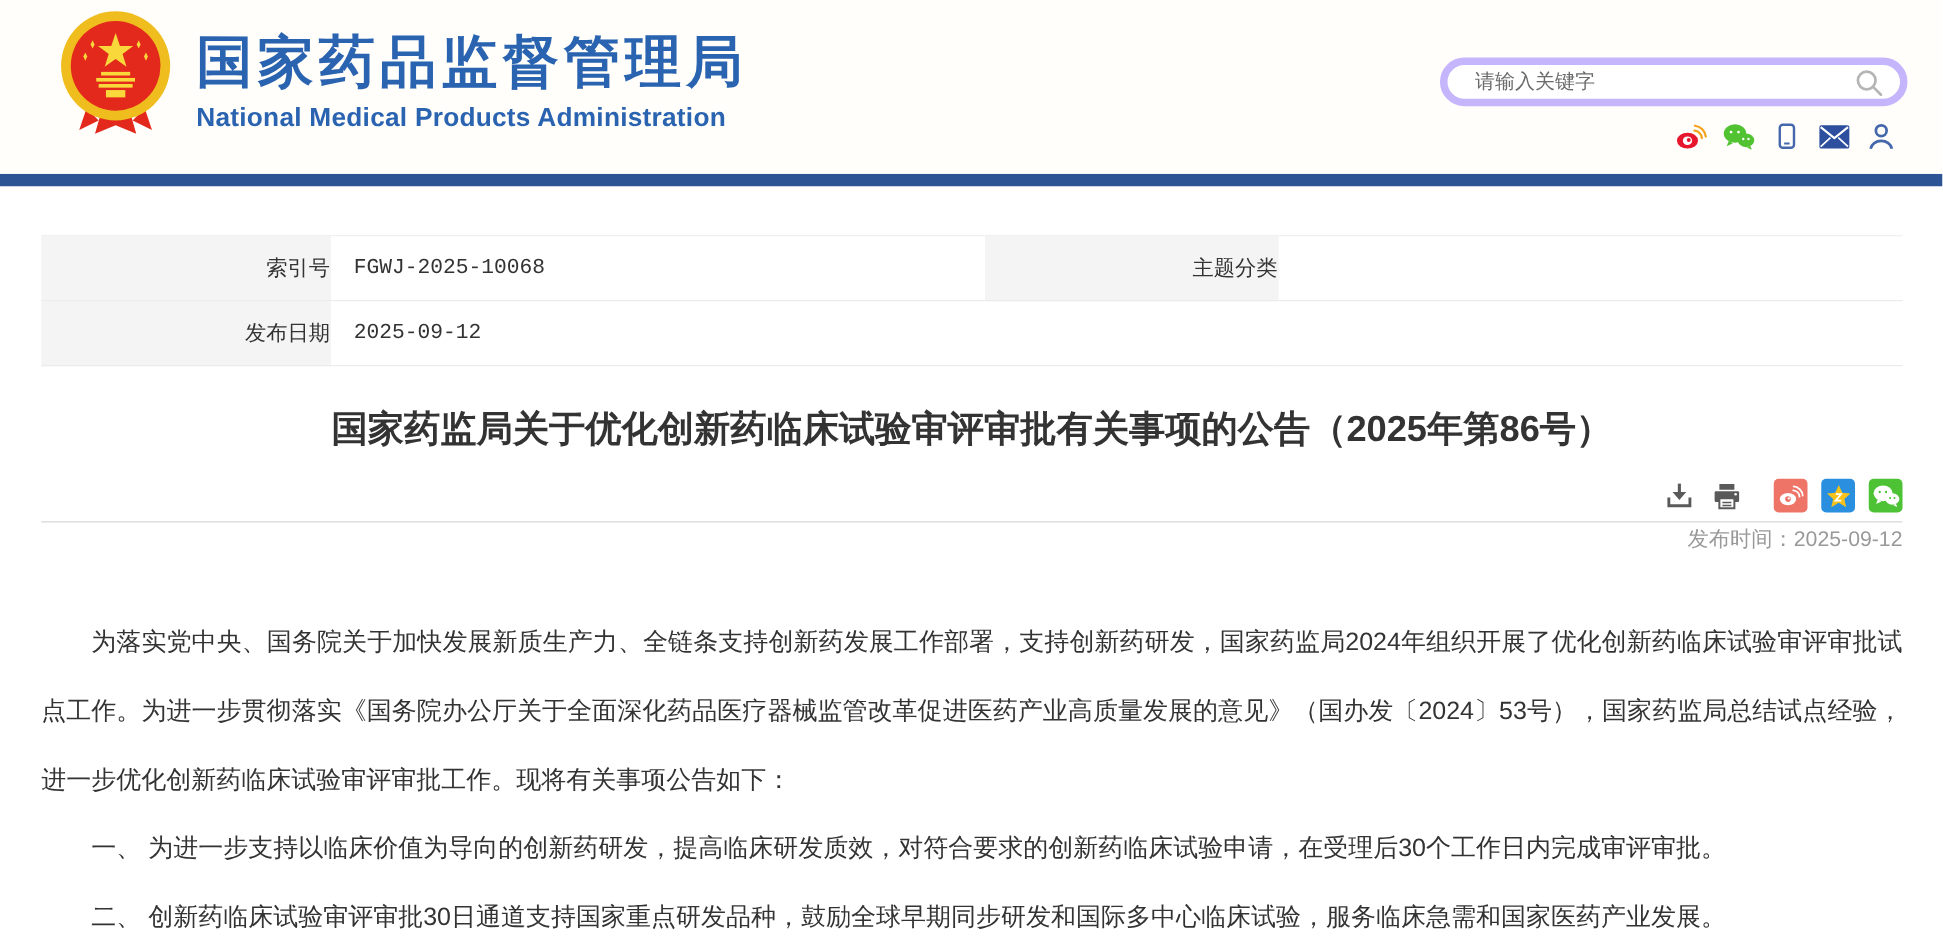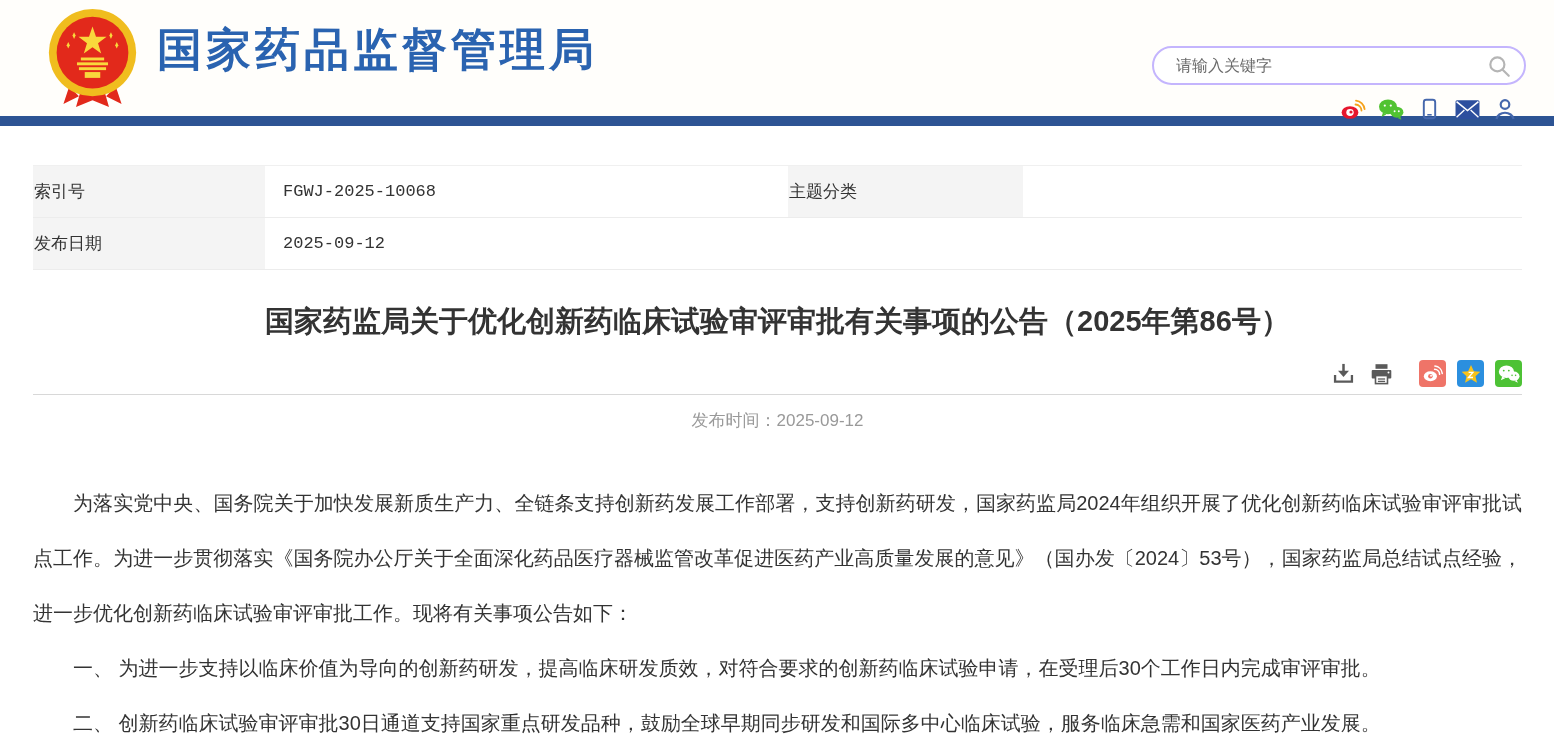--- a/index.html
+++ b/index.html
@@ -4,70 +4,70 @@
 <style>
   * { box-sizing: border-box; }
   html,body { margin:0; padding:0; }
   body {
     width:1554px; height:750px; overflow:hidden;
     background:#ffffff;
     font-family:"Liberation Sans", sans-serif;
     color:#333;
   }
   
-  .header { position:relative; height:116px; background:#fffefb;padding-left:39px; }
+  .header { position:relative; height:139px; background:#fffefb;padding-left:39px; }
   .logo-wrap { position:absolute; left:44px; top:7px; display:flex; align-items:flex-start; }
   .emblem { width:97px; height:102px; flex:0 0 auto; }
   .site-text { margin-left:16px; padding-top:18px; }
   .site-title { font-size:45px; font-weight:bold; color:#2a63b0; letter-spacing:4px; line-height:1.1; }
   .site-subtitle { font-size:21px; font-weight:bold; color:#2a63b0; margin-top:8px; letter-spacing:0.2px; }
 
   .top-links { position:absolute; top:9px; right:28px; display:flex; align-items:center; font-size:16px; }
   .top-link { color:#333; margin-right:14px; cursor:pointer; }
   .lang-group { display:flex; margin-left:12px; }
   .lang-btn { width:28px; height:28px; display:flex; align-items:center; justify-content:center; font-size:15px; cursor:pointer; }
   .lang-zh { background:#1569b8; color:#fff; }
   .lang-en { background:#d2e5f5; color:#a9cbe7; }
 
   .search-box {
     position:absolute; top:46px; right:28px; width:374px; height:39px;
-    border:2px solid #c4b5fd; border-radius:20px; background:#fff;
+    border:6px solid #c4b5fd; border-radius:20px; background:#fff;
     display:flex; align-items:center; padding:0 12px 0 20px;
   }
   .search-input { flex:1; border:none; outline:none; font-size:16px; color:#333; background:transparent; font-family:"Liberation Sans", sans-serif; }
   .search-input::placeholder { color:#6b6b6b; }
   .search-btn { width:26px; height:26px; cursor:pointer; flex:0 0 auto; }
 
   .social-row { position:absolute; top:96px; right:36px; display:flex; align-items:center; gap:12px; }
   .social-icon { width:26px; height:26px; display:flex; align-items:center; justify-content:center; cursor:pointer; }
 
   .blue-bar { height:10px; background:#2d5494; }
 
   
   .content { padding:0 32px 0 33px; }
 
   table.info-table { width:100%; border-collapse:collapse; margin-top:39px; table-layout:fixed; }
   table.info-table td { height:52px; font-size:17px; color:#333; border-bottom:1px solid #ececec; }
   table.info-table tr:first-child td { border-top:1px solid #f0f0f0; }
-  .cell-label { background:#f4f4f4; text-align:left; }
+  .cell-label { background:#f4f4f4; text-align:right; }
   .cell-value { background:#fff; padding-left:18px;font-family:Liberation Mono, monospace; }
 
   .article-title { margin-top:33px; text-align:center; font-size:29px; font-weight:bold; color:#333; line-height:1.25; }
 
   .actions-row { margin-top:21px; display:flex; justify-content:flex-end; align-items:center; }
   .tool-btn { width:27px; height:27px; margin-left:11px; display:flex; align-items:center; justify-content:center; cursor:pointer; }
   .share-btn { width:27px; height:27px; margin-left:11px; border-radius:4px; display:flex; align-items:center; justify-content:center; cursor:pointer; }
   .share-gap { margin-left:24px; }
   .share-weibo { background:#ef7468; }
   .share-qzone { background:#2b8fdf; }
   .share-wechat { background:#4dc235; }
 
   .divider { border-top:1px solid #d8d8d8; margin-top:7px; }
 
-  .pub-time { margin-top:14px; text-align:center; font-size:17px; color:#999; }
+  .pub-time { margin-top:2px; text-align:right; font-size:17px; color:#999; }
 
   .article-body { margin-top:44px; font-size:20px; line-height:55px; color:#333; text-align:justify; }
   .article-body p { margin:0; text-indent:2em; }
 </style>
 </head>
 <body>
 
 <div class="page">
 
   <div class="header">
@@ -86,20 +86,21 @@
         <polygon fill="#f9d83c" points="75,36 76.6,39.4 75,42.8 73.4,39.4"></polygon>
         <g fill="#f9d83c">
           <rect x="38" y="52" width="24" height="3"></rect>
           <rect x="34" y="57" width="32" height="3"></rect>
           <rect x="36" y="62" width="28" height="3"></rect>
           <rect x="42" y="67" width="16" height="6"></rect>
         </g>
       </svg>
       <div class="site-text">
         <div class="site-title">国家药品监督管理局</div>
+        <div class="site-subtitle">National Medical Products Administration</div>
       </div>
     </div>
 
 
     <div class="search-box">
       <input class="search-input" type="text" placeholder="请输入关键字" style="">
       <svg class="search-btn" viewBox="0 0 24 24">
         <circle cx="10.5" cy="10.5" r="6.5" fill="none" stroke="#b5b5b5" stroke-width="2"></circle>
         <line x1="15.6" y1="15.6" x2="21" y2="21" stroke="#b5b5b5" stroke-width="2" stroke-linecap="round"></line>
       </svg>

